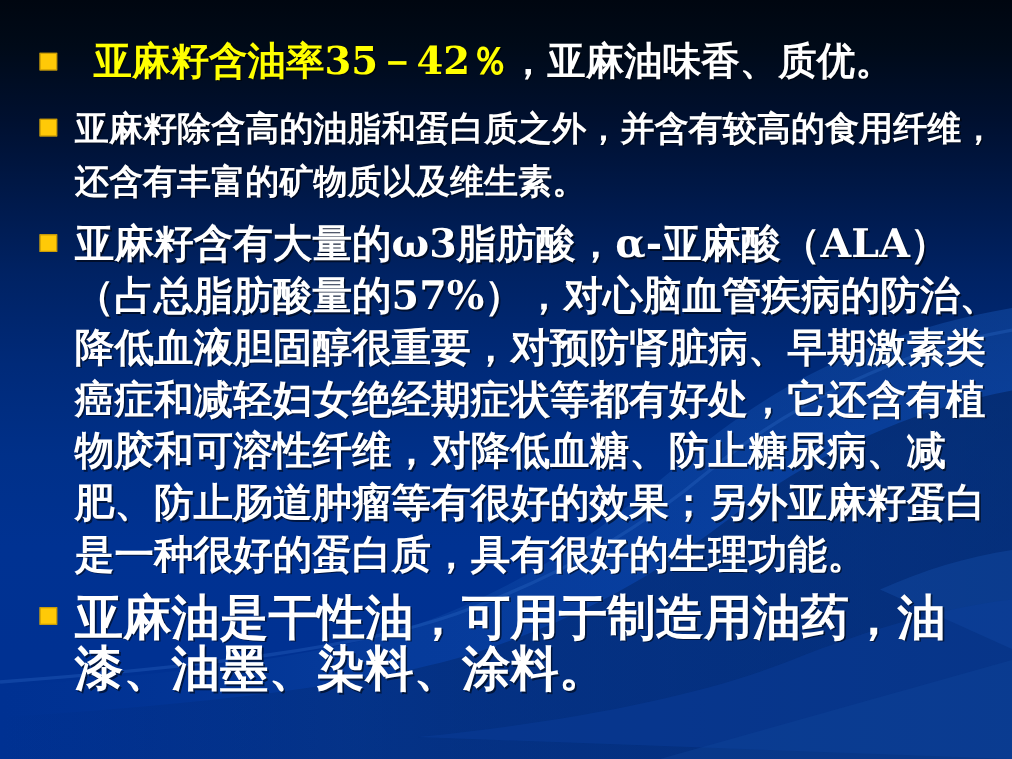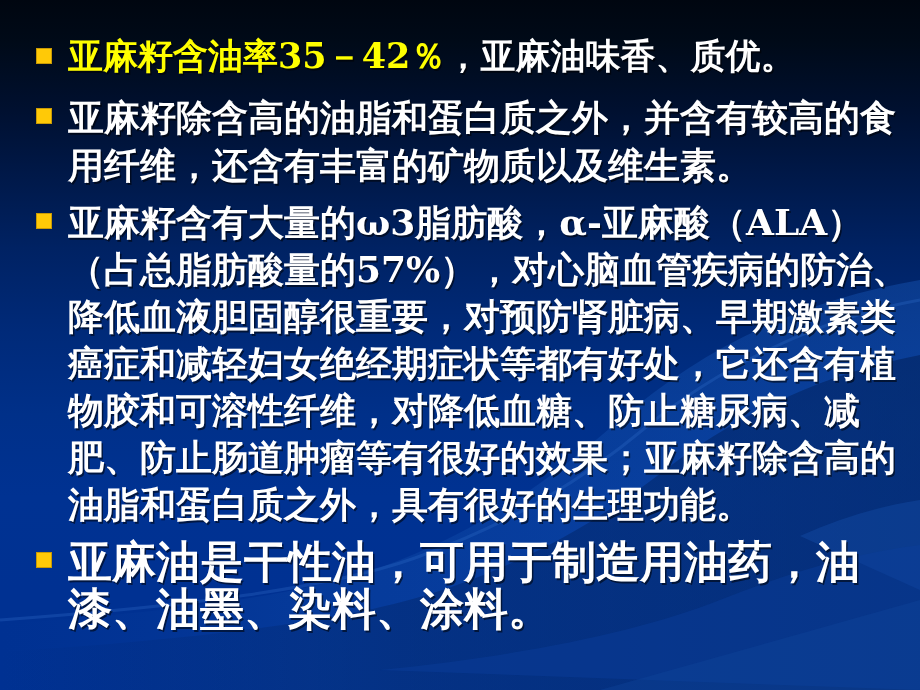--- a/index.html
+++ b/index.html
@@ -52,33 +52,33 @@
   .btext {
     flex: 1 1 auto;
     padding-right: 6px;
     color: #ffffff;
     font-weight: bold;
     letter-spacing: 0px;
     text-shadow: 1.5px 1.5px 0px rgba(0,0,0,0.55);
   }
 
   
-  #b1 { margin-top: 34px; }
+  #b1 { margin-top: 34px; gap: 17px; }
   #b1 .marker { margin-top: 14px; }
   #b1 .btext {
     font-size: 35px;
     line-height: 44px;
   }
   .hl { color: #FFFF00; }
 
   
   #b2 { margin-top: 15px; }
   #b2 .marker { margin-top: 15px; }
   #b2 .btext {
-    font-size: 36px;
+    font-size: 31px;
     line-height: 48px;
   }
 
   
   #b3 { margin-top: 10px; }
   #b3 .marker { margin-top: 14px; }
   #b3 .btext {
     font-size: 36px;
     line-height: 47px;
   }
@@ -134,21 +134,21 @@
       <span class="btext"><span class="hl">亚麻籽含油率35－42％</span><span>，亚麻油味香、质优。</span></span>
     </div>
 
     <div class="bullet-row" id="b2">
       <span class="marker"></span>
       <span class="btext">亚麻籽除含高的油脂和蛋白质之外，并含有较高的食用纤维，还含有丰富的矿物质以及维生素。</span>
     </div>
 
     <div class="bullet-row" id="b3">
       <span class="marker"></span>
-      <span class="btext">亚麻籽含有大量的ω3脂肪酸，α-亚麻酸（ALA）（占总脂肪酸量的57%），对心脑血管疾病的防治、降低血液胆固醇很重要，对预防肾脏病、早期激素类癌症和减轻妇女绝经期症状等都有好处，它还含有植物胶和可溶性纤维，对降低血糖、防止糖尿病、减肥、防止肠道肿瘤等有很好的效果；亚麻籽除含高的油脂和蛋白质之外，具有很好的生理功能。</span>
+      <span class="btext">亚麻籽含有大量的ω3脂肪酸，α-亚麻酸（ALA）（占总脂肪酸量的57%），对心脑血管疾病的防治、降低血液胆固醇很重要，对预防肾脏病、早期激素类癌症和减轻妇女绝经期症状等都有好处，它还含有植物胶和可溶性纤维，对降低血糖、防止糖尿病、减肥、防止肠道肿瘤等有很好的效果；另外亚麻籽蛋白是一种很好的蛋白质，具有很好的生理功能。</span>
     </div>
 
     <div class="bullet-row" id="b4">
       <span class="marker"></span>
       <span class="btext">亚麻油是干性油，可用于制造用油药，油漆、油墨、染料、涂料。</span>
     </div>
 
   </div>
 </div>
 

